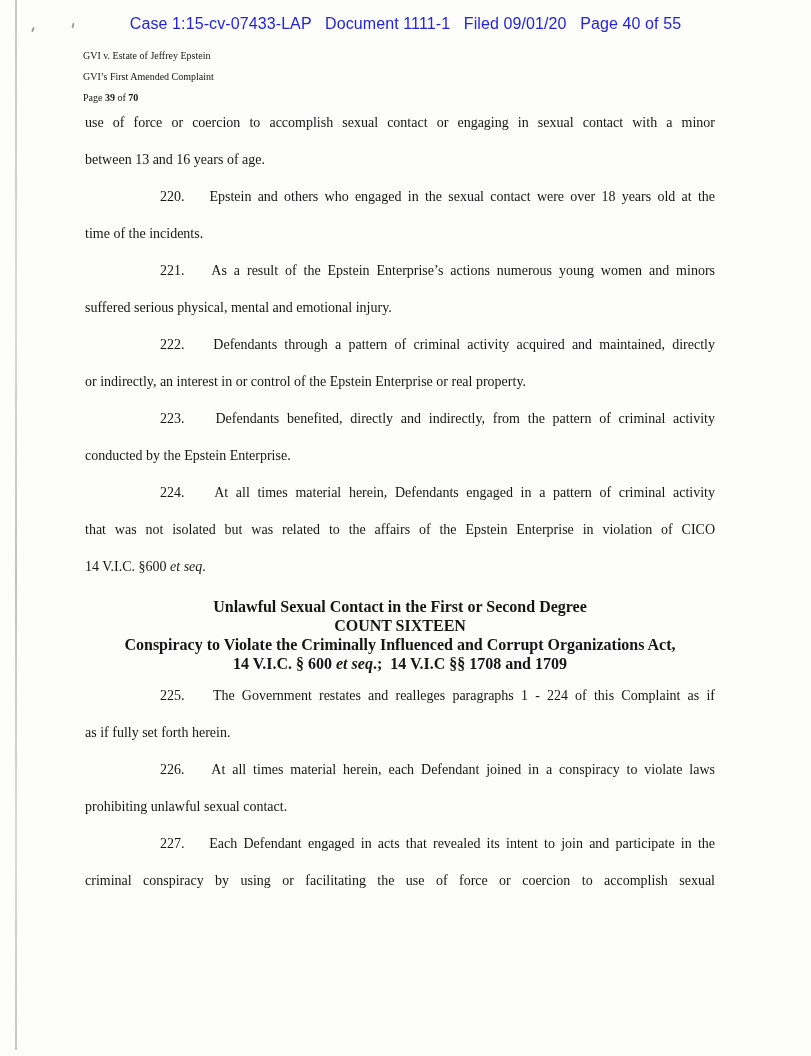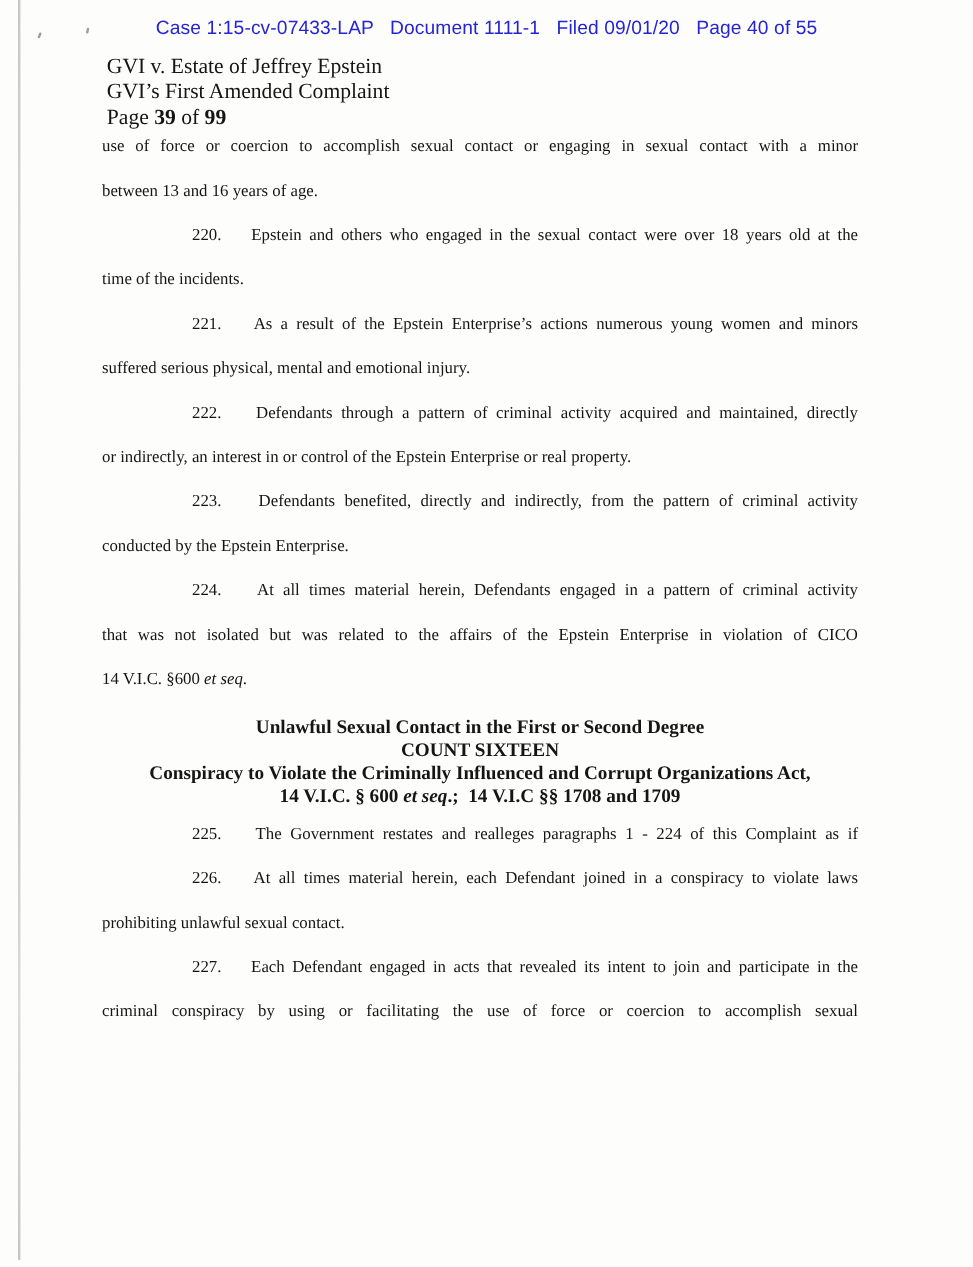--- a/index.html
+++ b/index.html
@@ -14,21 +14,21 @@
   .speck{position:absolute;width:2px;height:5px;background:#5d5d5d;opacity:.6;border-radius:1px;}
   .speck.s1{left:32px;top:27px;transform:rotate(22deg);}
   .speck.s2{left:72px;top:23px;transform:rotate(14deg);}
   
   .stamp{
     position:absolute;top:15px;left:0;width:100%;text-align:center;
     font-family:"Liberation Sans", sans-serif;font-size:16px;
     color:var(--stamp-blue,#2424d4);white-space:pre;letter-spacing:.1px;
   }
   
-  .caption{position:absolute;left:83px;top:45px;font-size:18px;line-height:21px;margin-left:6px;}
+  .caption{position:absolute;left:83px;top:45px;font-size:10px;line-height:21px;}
   
   .tbody{position:absolute;left:85px;width:630px;}
   .b1{top:104px;}
   .b2{top:677px;}
   .line{
     height:37px;line-height:37px;font-size:14px;
     text-align:justify;text-align-last:justify;text-justify:inter-word;
   }
   .line.end{text-align:left;text-align-last:left;}
   .line.ind{text-indent:75px;}
@@ -48,21 +48,21 @@
 
   <div class="vline"></div>
   <div class="speck s1"></div>
   <div class="speck s2"></div>
 
   <div class="stamp">Case 1:15-cv-07433-LAP   Document 1111-1   Filed 09/01/20   Page 40 of 55</div>
 
   <div class="caption">
     <div>GVI v. Estate of Jeffrey Epstein</div>
     <div>GVI’s First Amended Complaint</div>
-    <div><span>Page </span><b>39</b><span> of </span><b>99</b></div>
+    <div><span>Page </span><b>39</b><span> of </span><b>70</b></div>
   </div>
 
   <div class="tbody b1">
     <div class="line full">use of force or coercion to accomplish sexual contact or engaging in sexual contact with a minor</div>
     <div class="line end">between 13 and 16 years of age.</div>
     <div class="line full ind">220.&nbsp;&nbsp;&nbsp; Epstein and others who engaged in the sexual contact were over 18 years old at the</div>
     <div class="line end">time of the incidents.</div>
     <div class="line full ind">221.&nbsp;&nbsp;&nbsp; As a result of the Epstein Enterprise’s actions numerous young women and minors</div>
     <div class="line end">suffered serious physical, mental and emotional injury.</div>
     <div class="line full ind">222.&nbsp;&nbsp;&nbsp; Defendants through a pattern of criminal activity acquired and maintained, directly</div>
@@ -76,19 +76,20 @@
 
   <div class="heading">
     <div class="h">Unlawful Sexual Contact in the First or Second Degree</div>
     <div class="h">COUNT SIXTEEN</div>
     <div class="h">Conspiracy to Violate the Criminally Influenced and Corrupt Organizations Act,</div>
     <div class="h"><span>14 V.I.C. § 600 </span><em>et seq</em><span>.;&nbsp; 14 V.I.C §§ 1708 and 1709</span></div>
   </div>
 
   <div class="tbody b2">
     <div class="line full ind">225.&nbsp;&nbsp;&nbsp; The Government restates and realleges paragraphs 1 - 224 of this Complaint as if</div>
+    <div class="line end">as if fully set forth herein.</div>
     <div class="line full ind">226.&nbsp;&nbsp;&nbsp; At all times material herein, each Defendant joined in a conspiracy to violate laws</div>
     <div class="line end">prohibiting unlawful sexual contact.</div>
     <div class="line full ind">227.&nbsp;&nbsp;&nbsp; Each Defendant engaged in acts that revealed its intent to join and participate in the</div>
     <div class="line full">criminal conspiracy by using or facilitating the use of force or coercion to accomplish sexual</div>
   </div>
 
 </div>
 
 </body></html>

